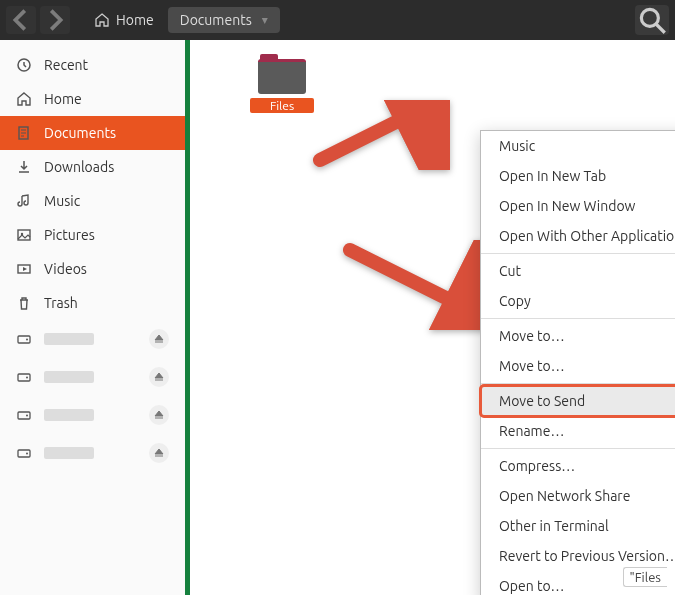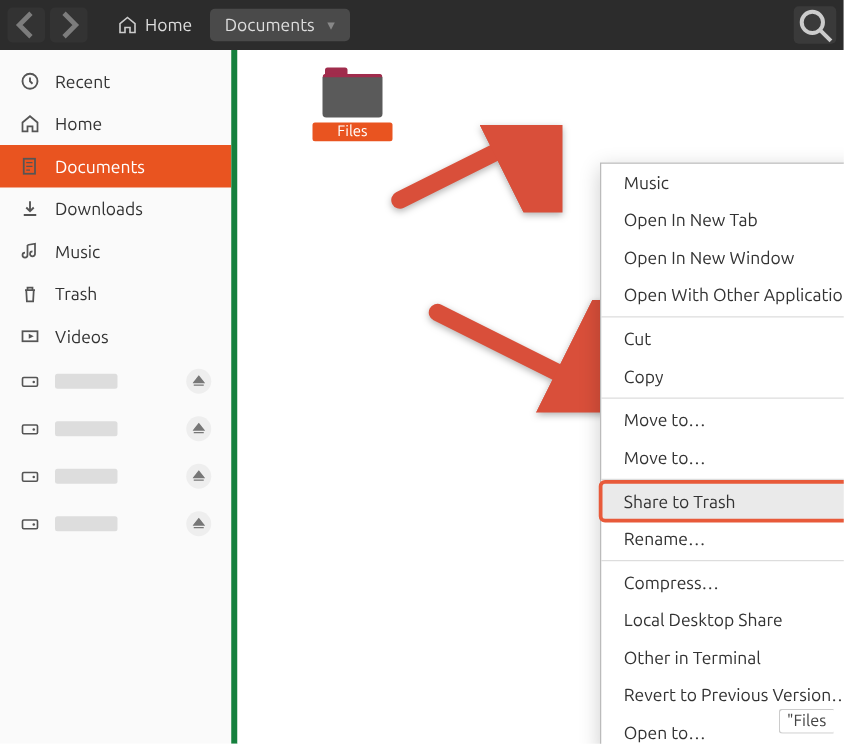--- a/index.html
+++ b/index.html
@@ -108,30 +108,38 @@
       </div>
       <div class="side-item">
         <svg viewBox="0 0 16 16">
           <path d="M6 3 V11 A2 2 0 1 1 4 9" fill="none" stroke="#555" stroke-width="1.4"></path>
           <path d="M6 3 L12 2 V10 A2 2 0 1 1 10 8" fill="none" stroke="#555" stroke-width="1.4"></path>
         </svg>
         <span>Music</span>
       </div>
       <div class="side-item">
         <svg viewBox="0 0 16 16">
-          <path d="M4 5 H12 M6 5 V3 H10 V5 M5 5 L5.5 14 H10.5 L11 5" fill="none" stroke="#555" stroke-width="1.4"></path>
-        </svg>
-        <span>Trash</span>
+          <rect x="2" y="3" width="12" height="10" fill="none" stroke="#555" stroke-width="1.4"></rect>
+          <circle cx="6" cy="7" r="1.2" fill="#555"></circle>
+          <path d="M2 12 L6 8 L9 11 L12 8 L14 10" fill="none" stroke="#555" stroke-width="1.2"></path>
+        </svg>
+        <span>Pictures</span>
       </div>
       <div class="side-item">
         <svg viewBox="0 0 16 16">
           <rect x="2" y="4" width="12" height="8" fill="none" stroke="#555" stroke-width="1.4"></rect>
           <path d="M7 6 L11 8 L7 10 Z" fill="#555"></path>
         </svg>
         <span>Videos</span>
+      </div>
+      <div class="side-item">
+        <svg viewBox="0 0 16 16">
+          <path d="M4 5 H12 M6 5 V3 H10 V5 M5 5 L5.5 14 H10.5 L11 5" fill="none" stroke="#555" stroke-width="1.4"></path>
+        </svg>
+        <span>Trash</span>
       </div>
       <div class="side-item">
         <svg viewBox="0 0 16 16">
           <rect x="2" y="5" width="12" height="7" rx="1" fill="none" stroke="#555" stroke-width="1.3"></rect>
           <circle cx="11" cy="8.5" r="1" fill="#555"></circle>
         </svg>
         <span class="drive-label"></span>
         <span class="eject">
           <svg viewBox="0 0 10 10">
             <path d="M5 1 L9 6 H1 Z M1 8 H9" fill="#777" stroke="#777"></path>
@@ -227,31 +235,31 @@
         </div>
         <div class="menu-sep"></div>
         <div class="menu-item">
           <span>Move to…</span>
         </div>
         <div class="menu-item">
           <span>Move to…</span>
         </div>
         <div class="menu-sep"></div>
         <div class="menu-item highlighted">
-          <span>Share to Trash</span>
+          <span>Move to Send</span>
         </div>
         <div class="menu-item">
           <span>Rename…</span>
         </div>
         <div class="menu-sep"></div>
         <div class="menu-item">
           <span>Compress…</span>
         </div>
         <div class="menu-item">
-          <span>Local Desktop Share</span>
+          <span>Open Network Share</span>
         </div>
         <div class="menu-item">
           <span>Other in Terminal</span>
         </div>
         <div class="menu-item">
           <span>Revert to Previous Version…</span>
         </div>
         <div class="menu-item">
           <span>Open to…</span>
         </div>

